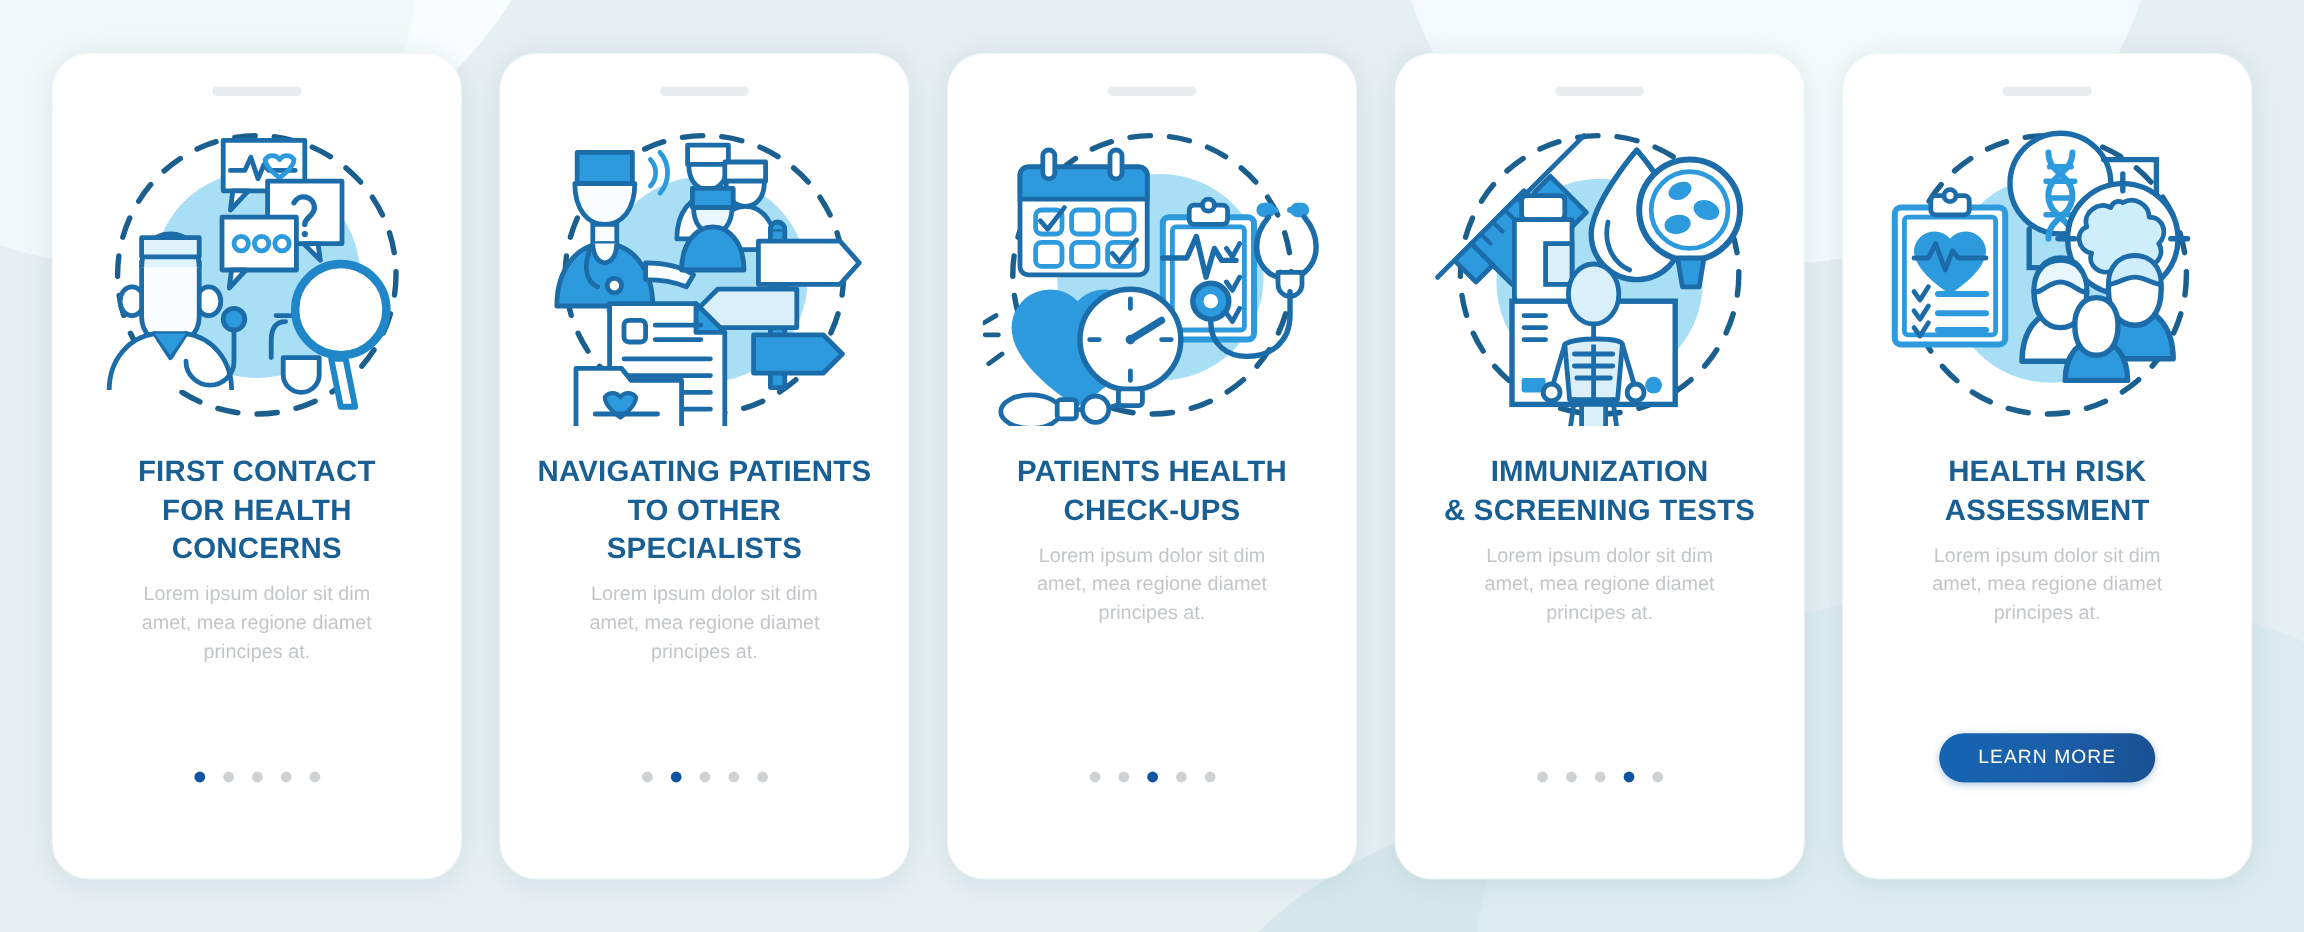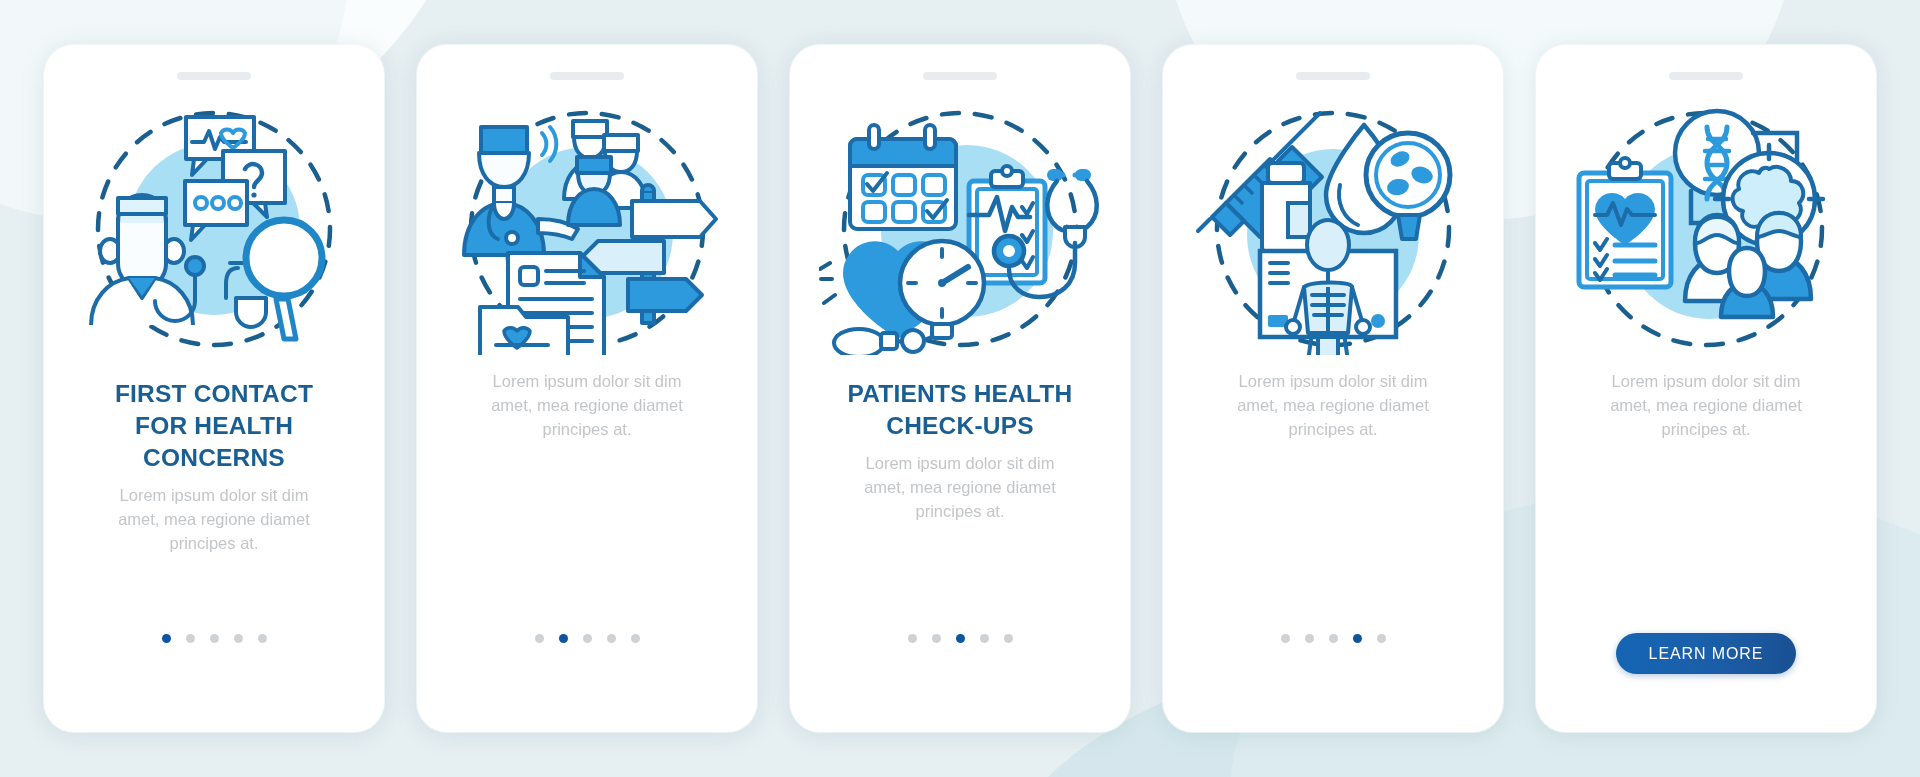--- a/index.html
+++ b/index.html
@@ -121,24 +121,24 @@
     text-align: center;
     color: #c3c6c9;
     font-size: 16.5px;
     line-height: 1.44;
     white-space: pre-line;
   }
 
   
   .card-footer {
     margin-top: auto;
-    margin-bottom: 58px;
+    margin-bottom: 80px;
     flex: none;
     display: flex;
-    align-items: flex-start;
+    align-items: flex-end;
     justify-content: center;
     min-height: 40px;
   }
 
   .dots {
     display: flex;
     align-items: center;
     gap: 15px;
   }
   .dot {
@@ -278,20 +278,22 @@
         <path d="M62 150h72l24 24v86H62z" fill="#fff" stroke="#1b6ca8" stroke-width="4" stroke-linejoin="round"></path>
         <path d="M134 150l24 24h-24z" fill="#2e9ade" stroke="#1b6ca8" stroke-width="4" stroke-linejoin="round"></path>
         <rect x="74" y="164" width="18" height="18" rx="4" fill="#fff" stroke="#1b6ca8" stroke-width="4"></rect>
         <path d="M100 168h38M100 180h38M74 196h72M74 210h72M74 224h72M74 238h72" stroke="#1b6ca8" stroke-width="4" stroke-linecap="round"></path>
 
         <path d="M34 204h38l8 10h42v46H34z" fill="#fff" stroke="#1b6ca8" stroke-width="4" stroke-linejoin="round"></path>
         <path d="M58 228a8 8 0 0 1 13 0 8 8 0 0 1 13 0c0 8-13 17-13 17s-13-9-13-17z" fill="#2e9ade" stroke="#1b6ca8" stroke-width="3.5" stroke-linejoin="round"></path>
         <path d="M50 242h52" stroke="#1b6ca8" stroke-width="4" stroke-linecap="round"></path>
       </svg>
     </div>
+    <div class="card-title">NAVIGATING PATIENTS
+TO OTHER SPECIALISTS</div>
     <div class="card-body">Lorem ipsum dolor sit dim
 amet, mea regione diamet
 principes at.</div>
     <div class="card-footer">
       <div class="dots">
         <span class="dot"></span>
         <span class="dot active"></span>
         <span class="dot"></span>
         <span class="dot"></span>
         <span class="dot"></span>
@@ -405,20 +407,22 @@
         <path d="M112 184c8-6 48-6 48 0l-4 46h-40z" fill="#d9f0fb" stroke="#1b6ca8" stroke-width="4" stroke-linejoin="round"></path>
         <path d="M120 192h32M120 202h32M122 212h28" stroke="#1b6ca8" stroke-width="4" stroke-linecap="round"></path>
         <path d="M136 184v50" stroke="#1b6ca8" stroke-width="4"></path>
         <path d="M112 184l-10 34M160 184l10 34" fill="none" stroke="#1b6ca8" stroke-width="4" stroke-linecap="round"></path>
         <circle cx="101" cy="224" r="7" fill="#fff" stroke="#1b6ca8" stroke-width="4"></circle>
         <circle cx="171" cy="224" r="7" fill="#fff" stroke="#1b6ca8" stroke-width="4"></circle>
         <path d="M120 230l-4 28M152 230l4 28" fill="none" stroke="#1b6ca8" stroke-width="4" stroke-linecap="round"></path>
         <path d="M126 234h20v24h-20z" fill="#d9f0fb" stroke="#1b6ca8" stroke-width="4"></path>
       </svg>
     </div>
+    <div class="card-title">IMMUNIZATION
+&amp; SCREENING TESTS</div>
     <div class="card-body">Lorem ipsum dolor sit dim
 amet, mea regione diamet
 principes at.</div>
     <div class="card-footer">
       <div class="dots">
         <span class="dot"></span>
         <span class="dot"></span>
         <span class="dot"></span>
         <span class="dot active"></span>
         <span class="dot"></span>
@@ -459,20 +463,22 @@
         <path d="M120 198c0-26 14-42 32-42s32 16 32 42z" fill="#fff" stroke="#1b6ca8" stroke-width="4.5" stroke-linejoin="round"></path>
         <path d="M130 140c0-18 10-28 22-28s22 10 22 28c0 20-10 30-22 30s-22-10-22-30z" fill="#fff" stroke="#1b6ca8" stroke-width="4.5"></path>
         <path d="M130 140c0-18 10-26 22-26s22 8 22 26c-6 2-12-8-22-8s-16 10-22 8z" fill="#e9f7fd" stroke="#1b6ca8" stroke-width="4"></path>
         <path d="M182 196c0-26 14-42 32-42s32 16 32 42z" fill="#2e9ade" stroke="#1b6ca8" stroke-width="4.5" stroke-linejoin="round"></path>
         <path d="M192 138c0-18 10-28 22-28s22 10 22 28c0 20-10 30-22 30s-22-10-22-30z" fill="#fff" stroke="#1b6ca8" stroke-width="4.5"></path>
         <path d="M192 134c0-16 10-24 22-24s22 8 22 24c-6 0-14-6-22-6s-16 6-22 6z" fill="#cfeefb" stroke="#1b6ca8" stroke-width="4"></path>
         <path d="M156 214c0-22 12-34 26-34s26 12 26 34z" fill="#2e9ade" stroke="#1b6ca8" stroke-width="4.5" stroke-linejoin="round"></path>
         <path d="M164 168c0-15 8-23 18-23s18 8 18 23c0 17-8 25-18 25s-18-8-18-25z" fill="#fff" stroke="#1b6ca8" stroke-width="4.5"></path>
       </svg>
     </div>
+    <div class="card-title">HEALTH RISK
+ASSESSMENT</div>
     <div class="card-body">Lorem ipsum dolor sit dim
 amet, mea regione diamet
 principes at.</div>
     <div class="card-footer">
       <button class="learn-more-btn">LEARN MORE</button>
     </div>
   </div>
 
 </div>
 

